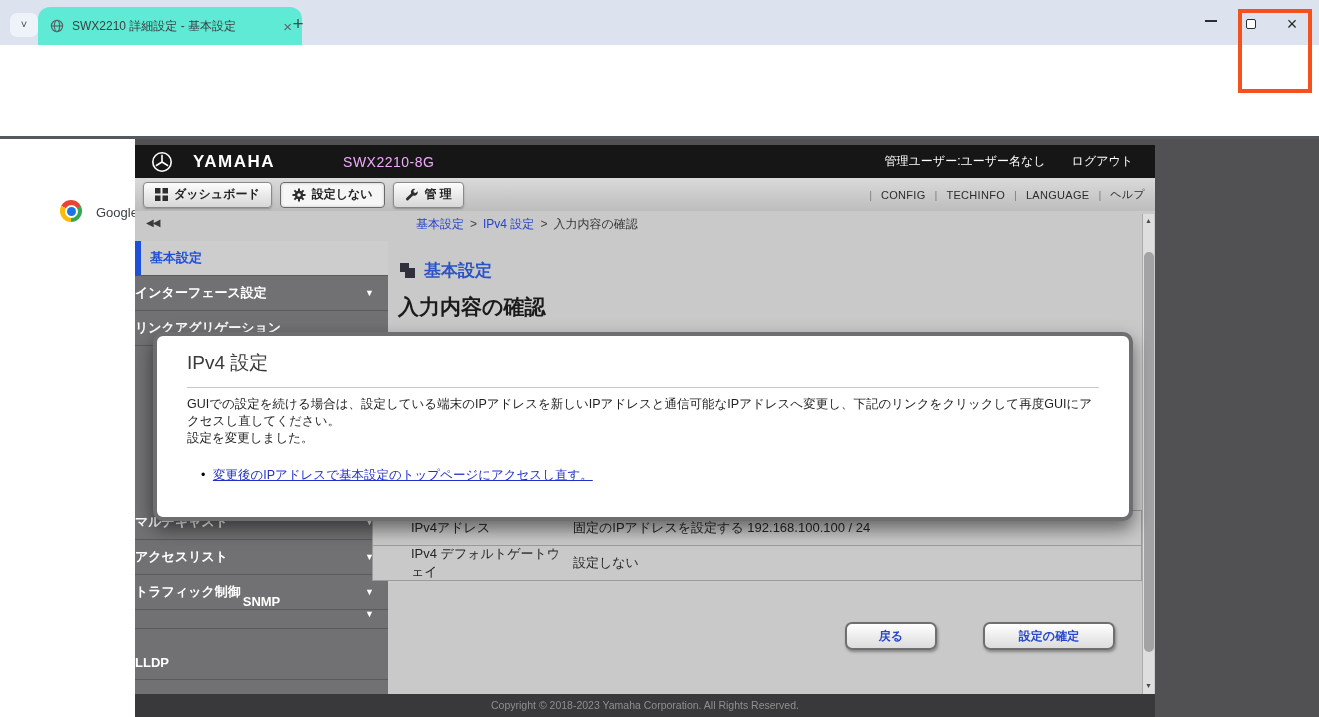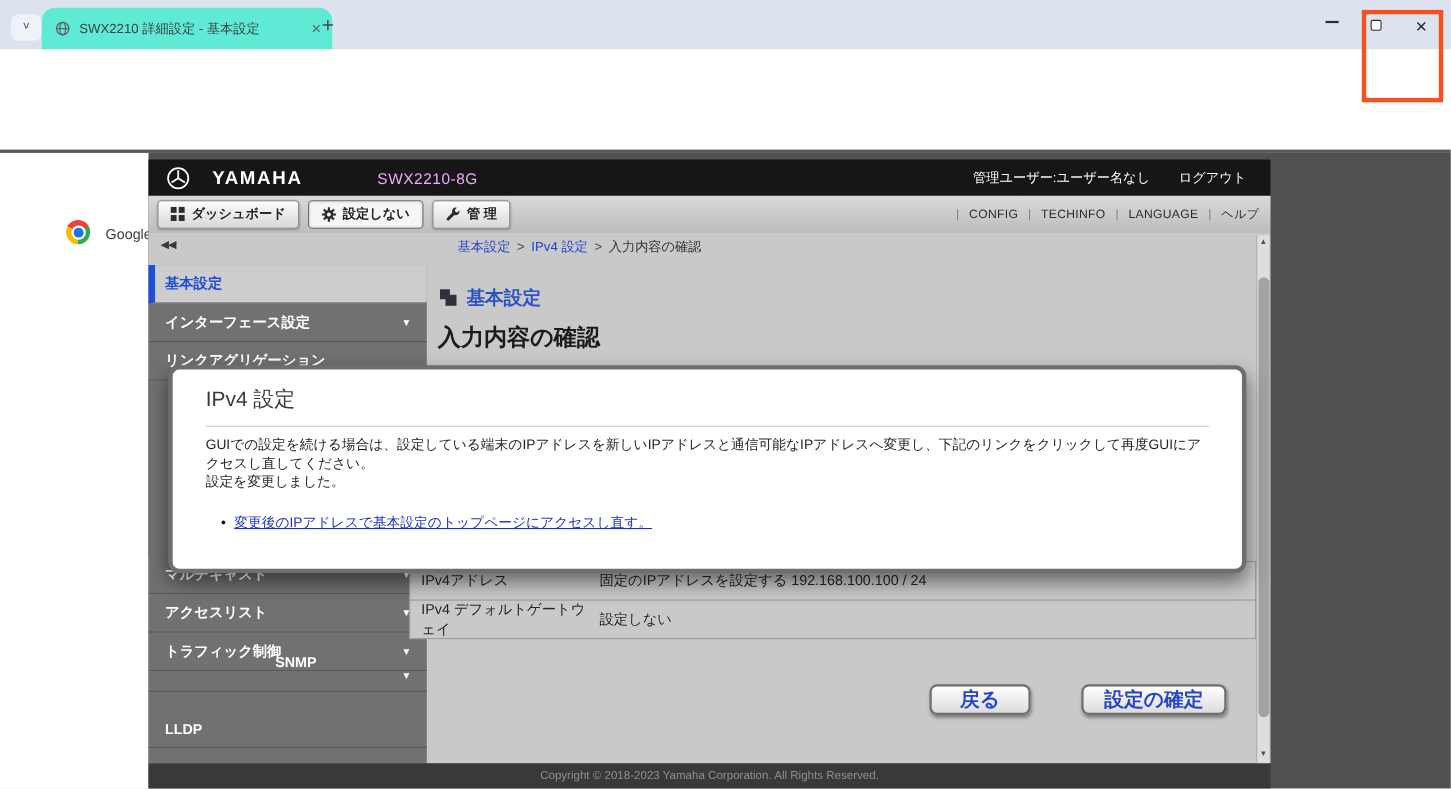--- a/index.html
+++ b/index.html
@@ -75,37 +75,37 @@
 
   .content { left:135px; top:211px; width:1020px; height:483px; background:#c9c9c9; }
   .collapse { left:146px; top:217px; font-size:10px; color:#3a3a3a; letter-spacing:-1px; }
   .breadcrumb { left:416px; top:216px; font-size:12px; color:#333; }
   .breadcrumb .lnk { color:#2743c7; }
   .breadcrumb .sep { margin:0 6px; color:#444; }
 
   .sidebar { left:135px; top:241px; width:253px; height:453px; background:#717173; }
   .sitem { position:absolute; left:0; width:253px; height:35px; border-bottom:1px solid #5a5a5c;
            color:#fff; font-size:13px; font-weight:bold; display:flex; align-items:center;
-           padding-left:15px; }
+           }
   .sitem .arr { margin-left:auto; margin-right:14px; font-size:9px; }
   .sitem.active { background:#cdcdcd; color:#1e4fd8; border-left:6px solid #1e4fd8; padding-left:9px; }
 
   .sec-head { left:400px; top:259px; display:flex; align-items:center; gap:9px; }
   .sec-ico { width:15px; height:15px; position:relative; }
   .sec-ico i { position:absolute; background:#30303c; }
   .sec-head .t { font-size:17px; font-weight:bold; color:#2b53c4; }
   .pagetitle { left:398px; top:293px; font-size:21px; font-weight:bold; color:#1b1b1b; }
 
   .ctable { left:372px; top:510px; width:770px; border:1px solid #9b9b9b; border-bottom:none;
             background:#c9c9c9; }
   .crow { height:35px; border-bottom:1px solid #9b9b9b; display:flex; align-items:center;
-          font-size:13px; color:#262626; }
+          font-size:13px; color:#262626;padding-left:28px; }
   .crow .lbl { width:172px; padding-left:10px; }
   .gbtn { top:622px; height:28px; border:2px solid #6f6f6f; border-radius:7px;
-          background:linear-gradient(#ffffff,#dcdcdc); color:#2746c9; font-size:18px; font-weight:bold;
+          background:linear-gradient(#ffffff,#dcdcdc); color:#2746c9; font-size:12px; font-weight:bold;
           text-align:center; line-height:25px; box-shadow:1px 2px 3px rgba(0,0,0,.35); }
 
   .vscroll { left:1142px; top:214px; width:12px; height:480px; background:#dedede;
              border-left:1px solid #ababab; }
   .vthumb { position:absolute; left:1px; top:38px; width:10px; height:400px; background:#a3a3a5;
             border-radius:5px; }
   .varrow { position:absolute; left:0; width:11px; font-size:7px; color:#4a4a4a; text-align:center; }
 
   .appfooter { left:135px; top:694px; width:1020px; height:23px; background:#39393b; color:#8f8f8f;
                font-size:10.5px; text-align:center; line-height:23px; }

